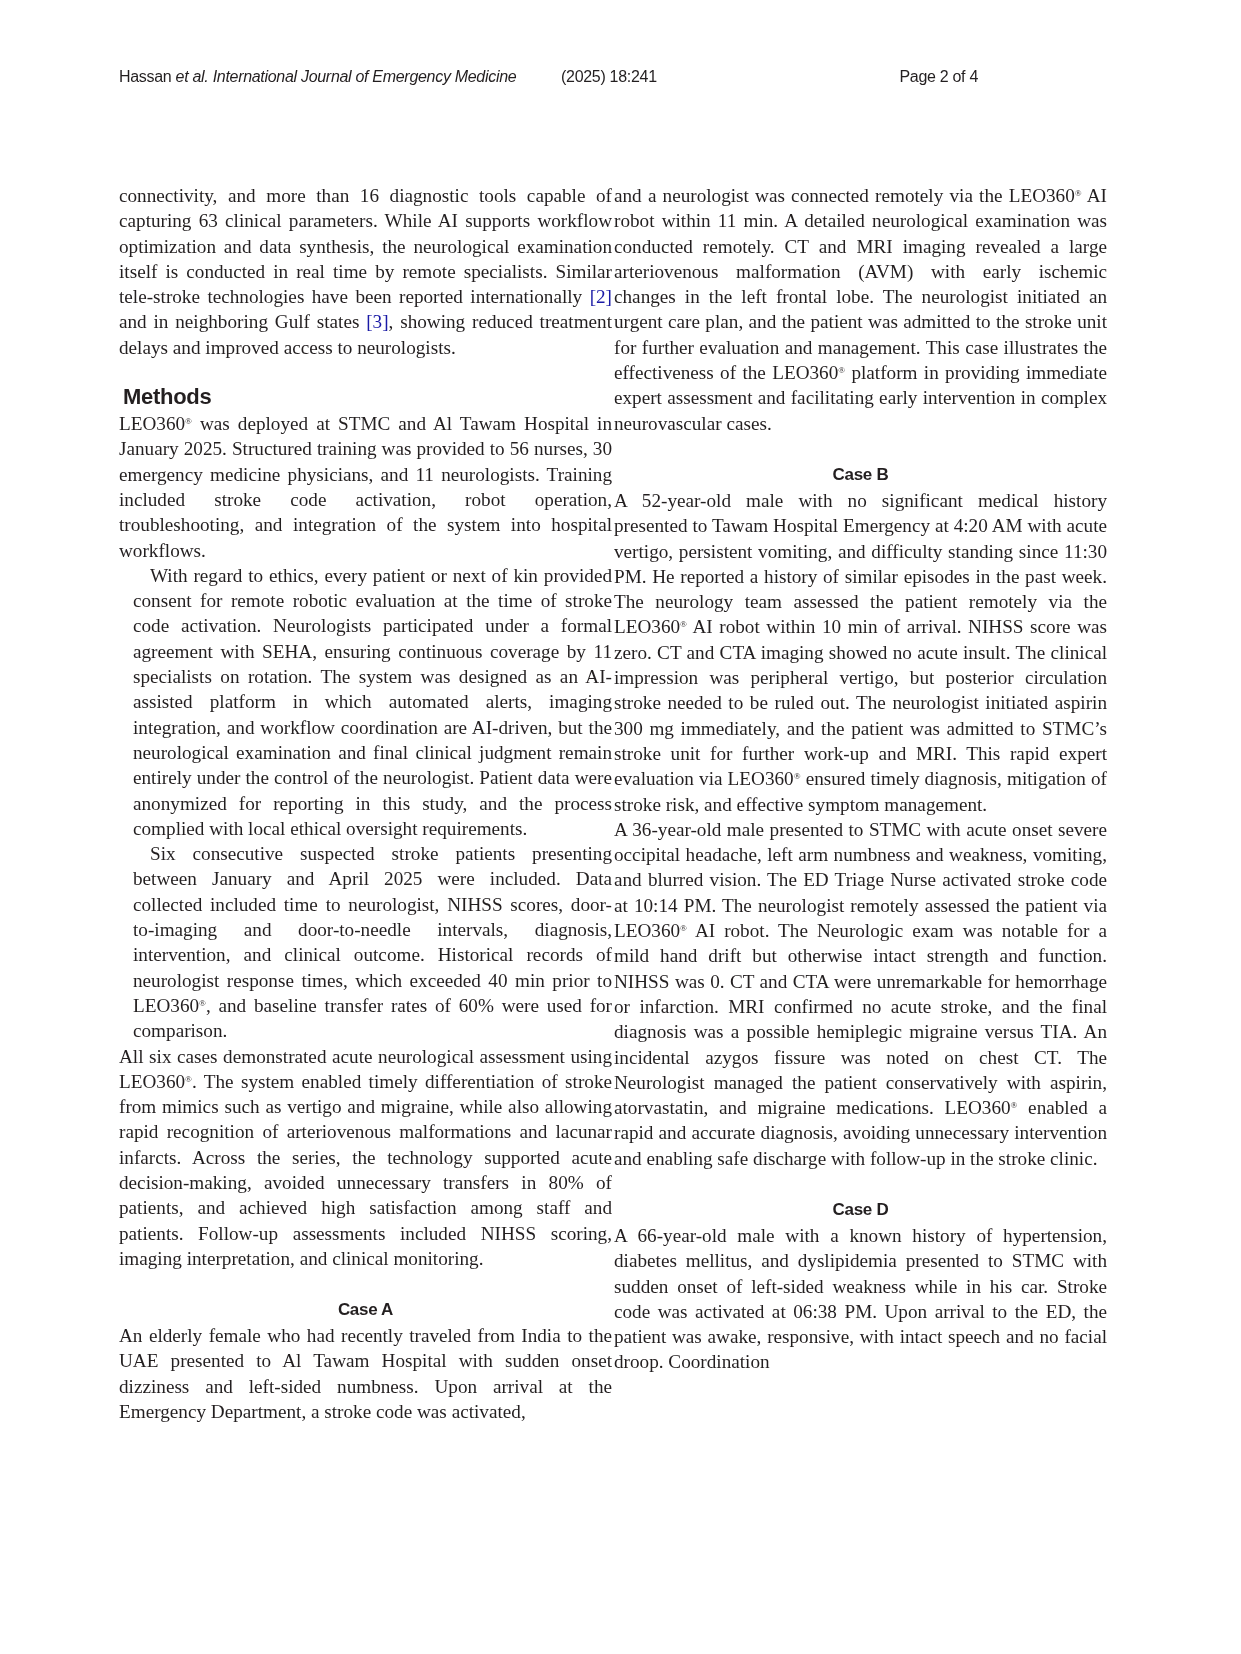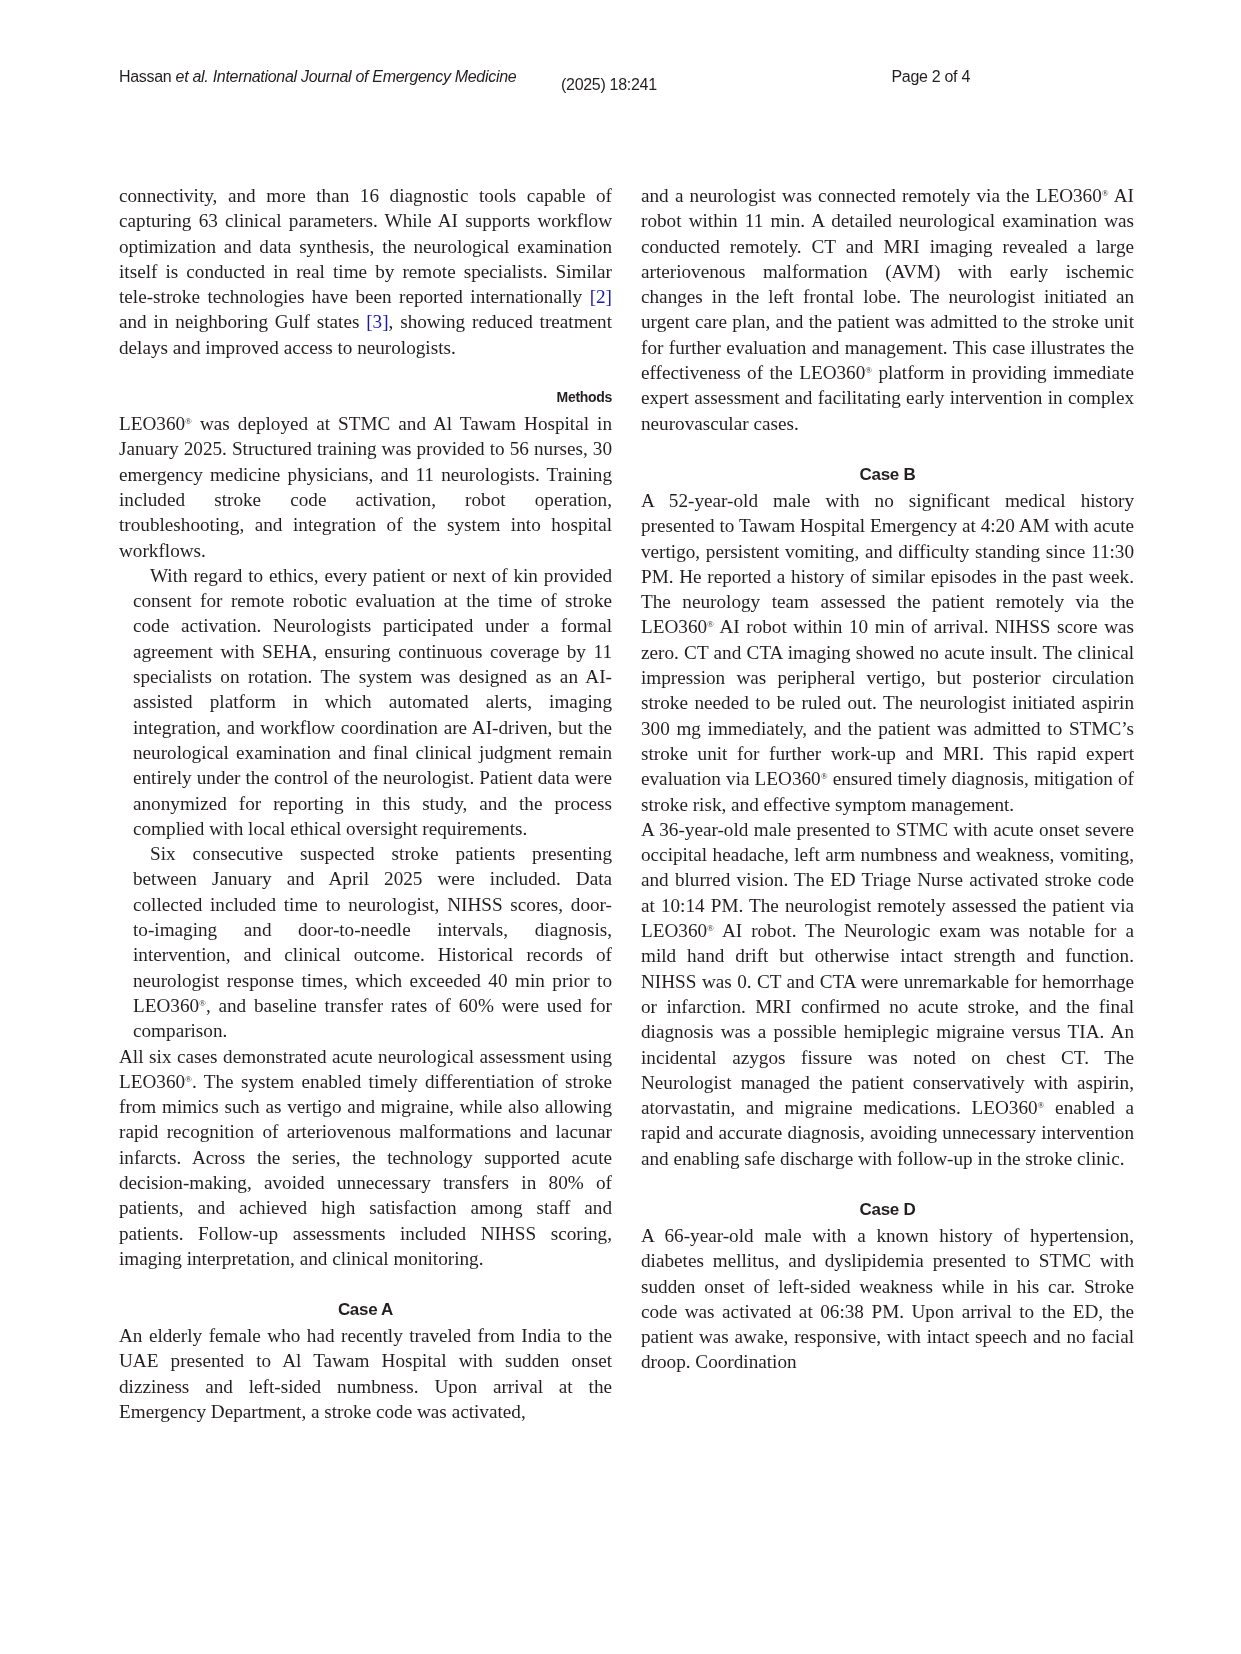--- a/index.html
+++ b/index.html
@@ -5,30 +5,30 @@
   html, body { margin: 0; padding: 0; background: #ffffff; }
   body { width: 1241px; height: 1654px; position: relative; overflow: hidden; color: #231f20; }
   .page { position: absolute; left: 0; top: 0; width: 1087px; height: 1654px; text-decoration: underline; }
   .running-head {
     position: absolute; top: 68px; left: 119px; right: 105px; height: 24px;
     font-family: "Liberation Sans", sans-serif; font-size: 16px; letter-spacing: -0.3px;
     color: #231f20;
   }
   .rh-left { position: absolute; left: 0; top: 0; white-space: nowrap; }
   .rh-left em { font-style: italic; }
-  .rh-cite { position: absolute; left: 442px; top: 8px; white-space: nowrap; }
-  .rh-right { position: absolute; right: 12px; top: 0; white-space: nowrap; }
+  .rh-cite { position: absolute; left: 442px; top: 0; white-space: nowrap; }
+  .rh-right { position: absolute; right: 4px; top: 0; white-space: nowrap; }
   .col { position: absolute; top: 183px; width: 493px; font-family: "Liberation Serif", serif; font-size: 19.2px; line-height: 25.3px; text-align: justify; hyphens: manual; }
   .col-left { left: 119px; }
-  .col-right { left: 641px; }
+  .col-right { left: 614px; }
   p { margin: 0; }
   p.indent { text-indent: 17px; margin-left: 14px; }
   h2.section {
-    font-family: "Liberation Sans", sans-serif; font-weight: bold; font-size: 14px;
-    margin: 24px 0 1px 4px; line-height: 26px; letter-spacing: -0.3px; text-align: right;
+    font-family: "Liberation Sans", sans-serif; font-weight: bold; font-size: 22px;
+    margin: 24px 0 1px 4px; line-height: 26px; letter-spacing: -0.3px; text-align: left;
   }
   h3.case {
     font-family: "Liberation Sans", sans-serif; font-weight: bold; font-size: 17px;
     margin: 27px 0 1px 0; line-height: 24px; letter-spacing: -0.3px; text-align: center;
   }
   .ref { color: #1a1aa6; }
   sup.reg { font-size: 9px; vertical-align: 6px; line-height: 0; }
 </style>
 </head>
 <body>

